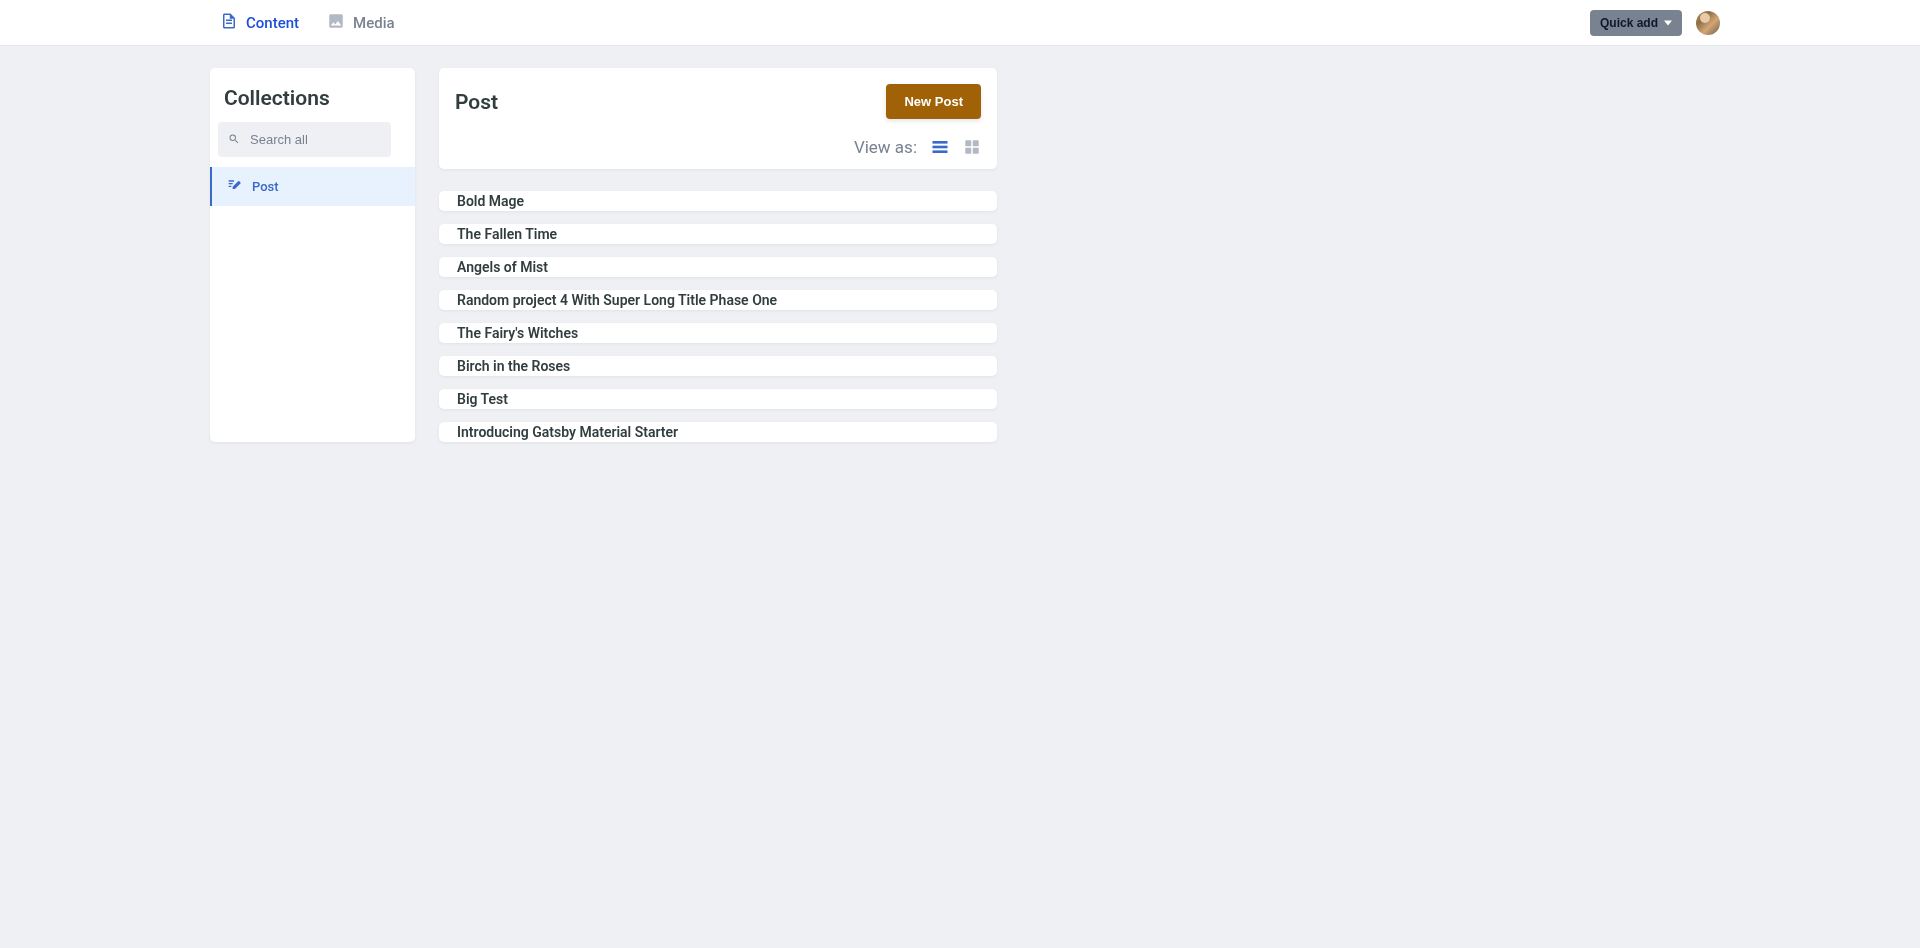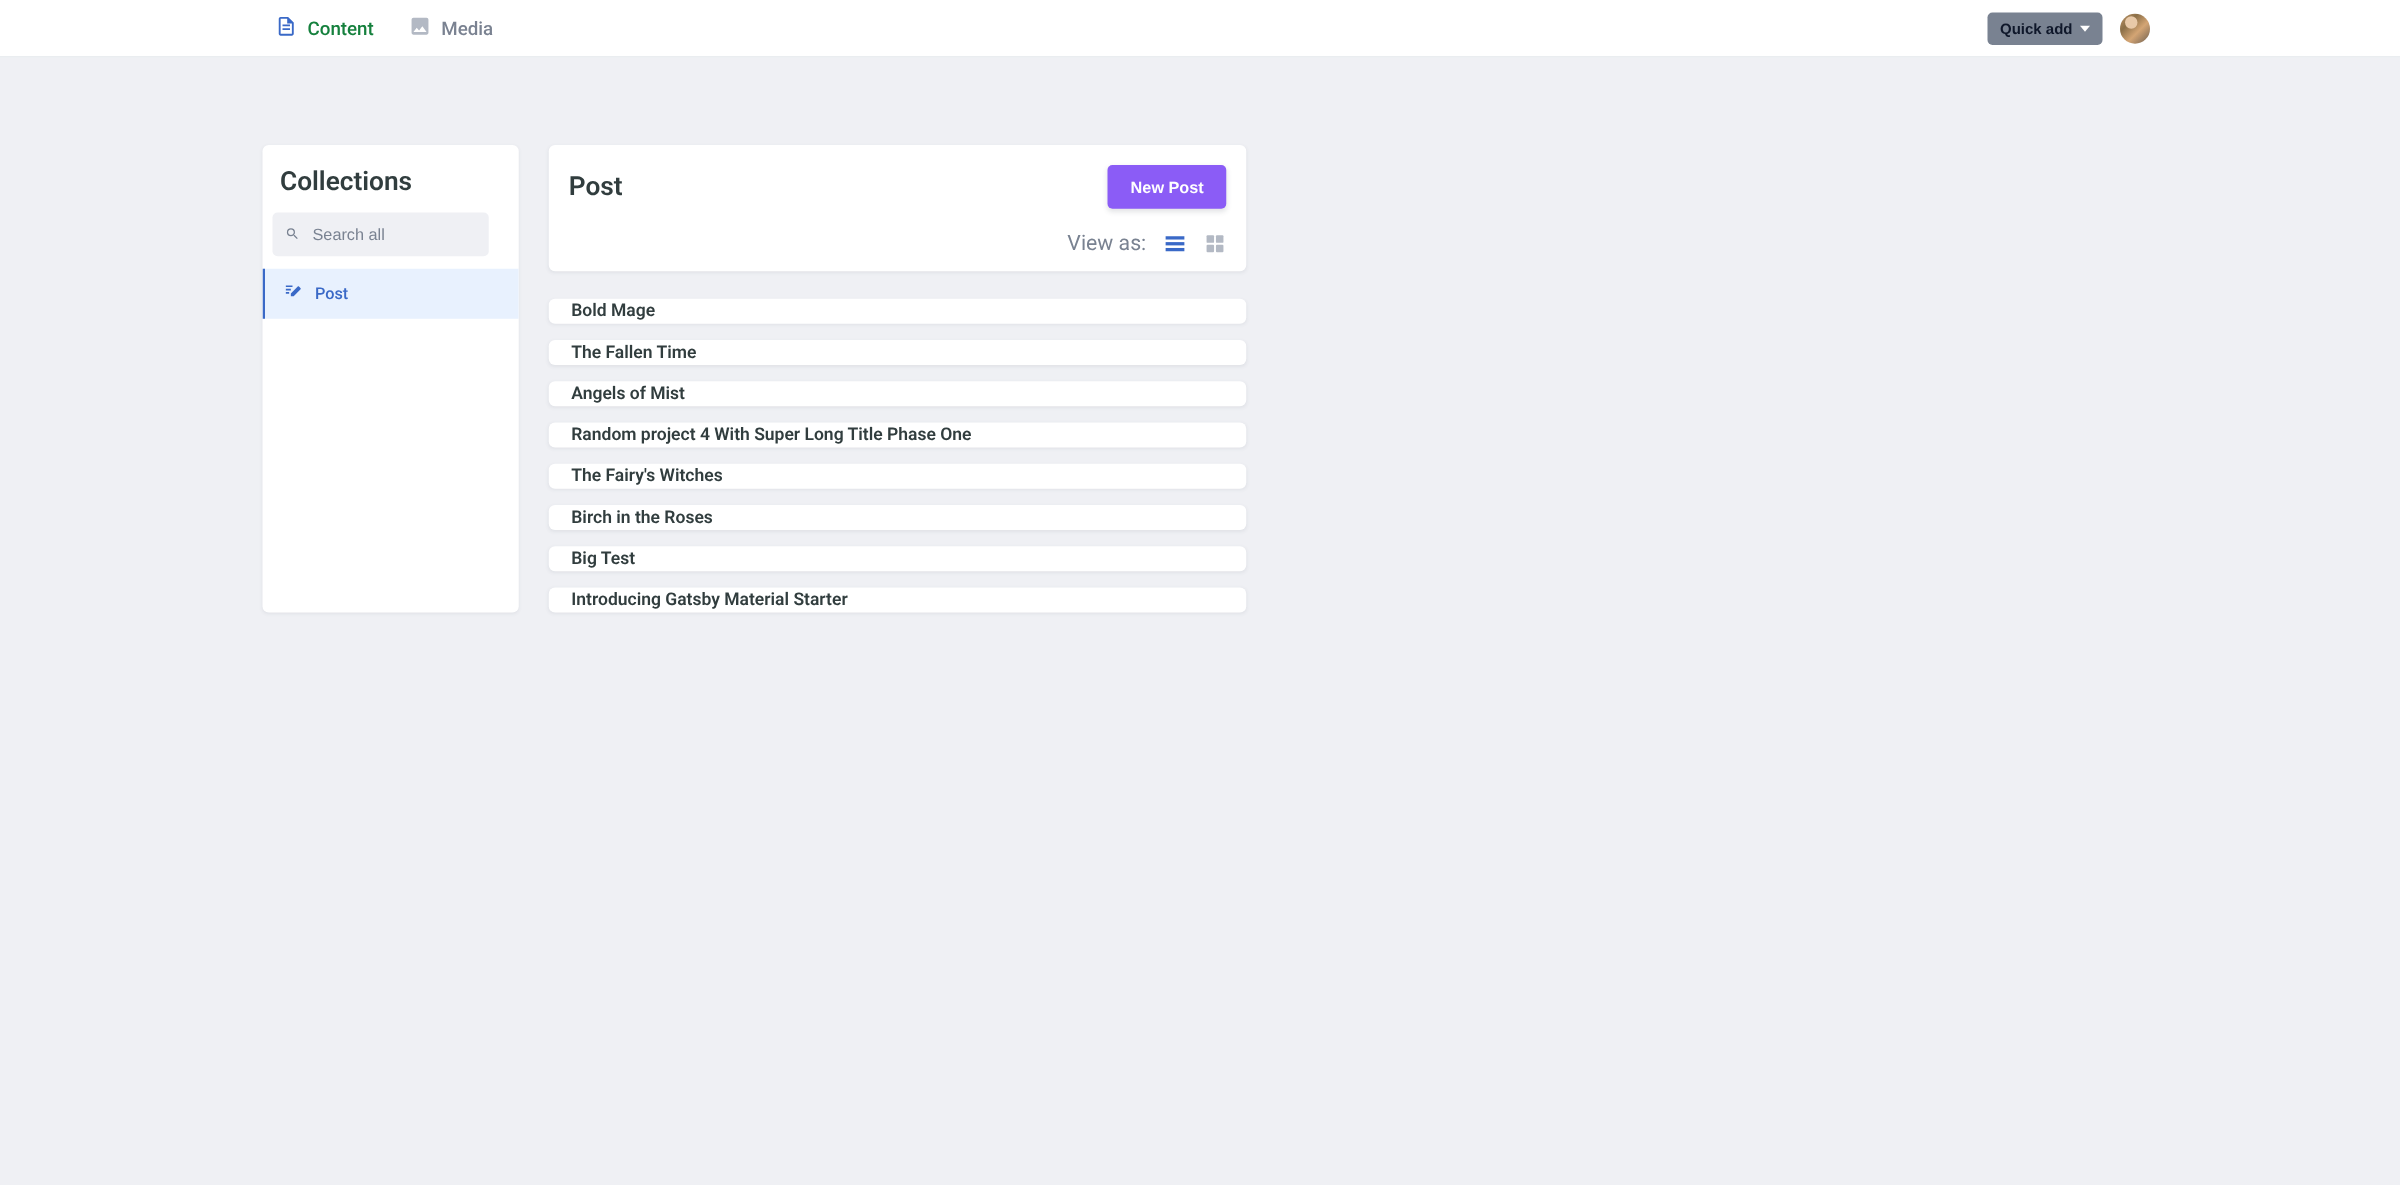--- a/index.html
+++ b/index.html
@@ -22,21 +22,21 @@
     padding: 0 200px 0 220px;
     justify-content: space-between;
   }
   .header-left { display: flex; align-items: center; gap: 28px; }
   .nav-link {
     display: flex; align-items: center; gap: 8px;
     font-size: 15px; font-weight: 500;
     color: #7a8291; cursor: pointer;
     padding: 10px 0;
   }
-  .nav-link.active { color: #15803d; text-align: right; }
+  .nav-link.active { color: #1d4ed8; text-align: right; }
   .nav-link svg { width: 18px; height: 18px; }
   .nav-link.active svg { fill: #3a69c7; }
   .nav-link svg { fill: #b3b9c4; }
 
   .header-right { display: flex; align-items: center; gap: 14px; }
   .quick-add-btn {
     background: #798291; color: #0f172a; border: none;
     font-size: 12px; font-weight: 600;
     padding: 6px 10px; border-radius: 4px;
     display: flex; align-items: center; gap: 6px;
@@ -53,21 +53,20 @@
   .avatar::before {
     content: ''; position: absolute; top: 2px; left: 4px;
     width: 10px; height: 10px; background: #e8c9a8; border-radius: 50%;
   }
 
   
   .main {
     display: flex;
     padding: 22px 0 0 210px;
     gap: 24px;
-    margin-top: 48px;
   }
 
   
   .sidebar-card {
     width: 205px;
     background: #fff;
     border-radius: 5px;
     box-shadow: 0 1px 3px rgba(68,74,87,0.08);
     overflow: hidden;
   }
@@ -107,21 +106,21 @@
     box-shadow: 0 1px 3px rgba(68,74,87,0.08);
     padding: 16px 16px 12px 16px;
     margin-bottom: 22px;
   }
   .collection-header-top {
     display: flex; align-items: center; justify-content: space-between;
     margin-bottom: 18px;
   }
   .collection-title { font-size: 21px; font-weight: 600; color: #313d3e; }
   .new-btn {
-    background: #8b5cf6; color: #fff; border: none;
+    background: #a16207; color: #fff; border: none;
     font-size: 13px; font-weight: 600;
     padding: 10px 18px; border-radius: 4px;
     cursor: pointer;
     box-shadow: 0 2px 4px rgba(68,74,87,0.15);
   }
   .view-row {
     display: flex; align-items: center; justify-content: flex-end;
     gap: 14px;
     font-size: 17px; color: #798291;
   }

